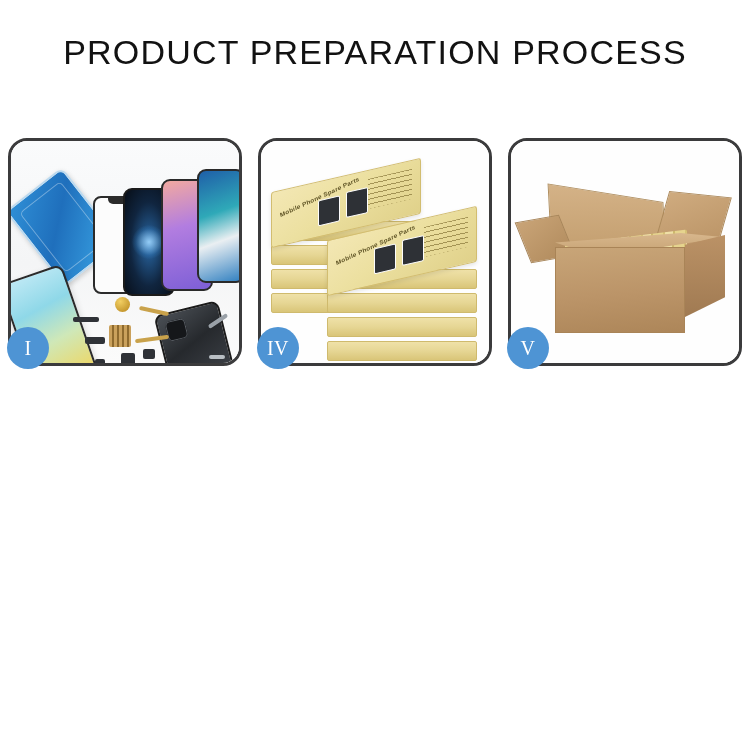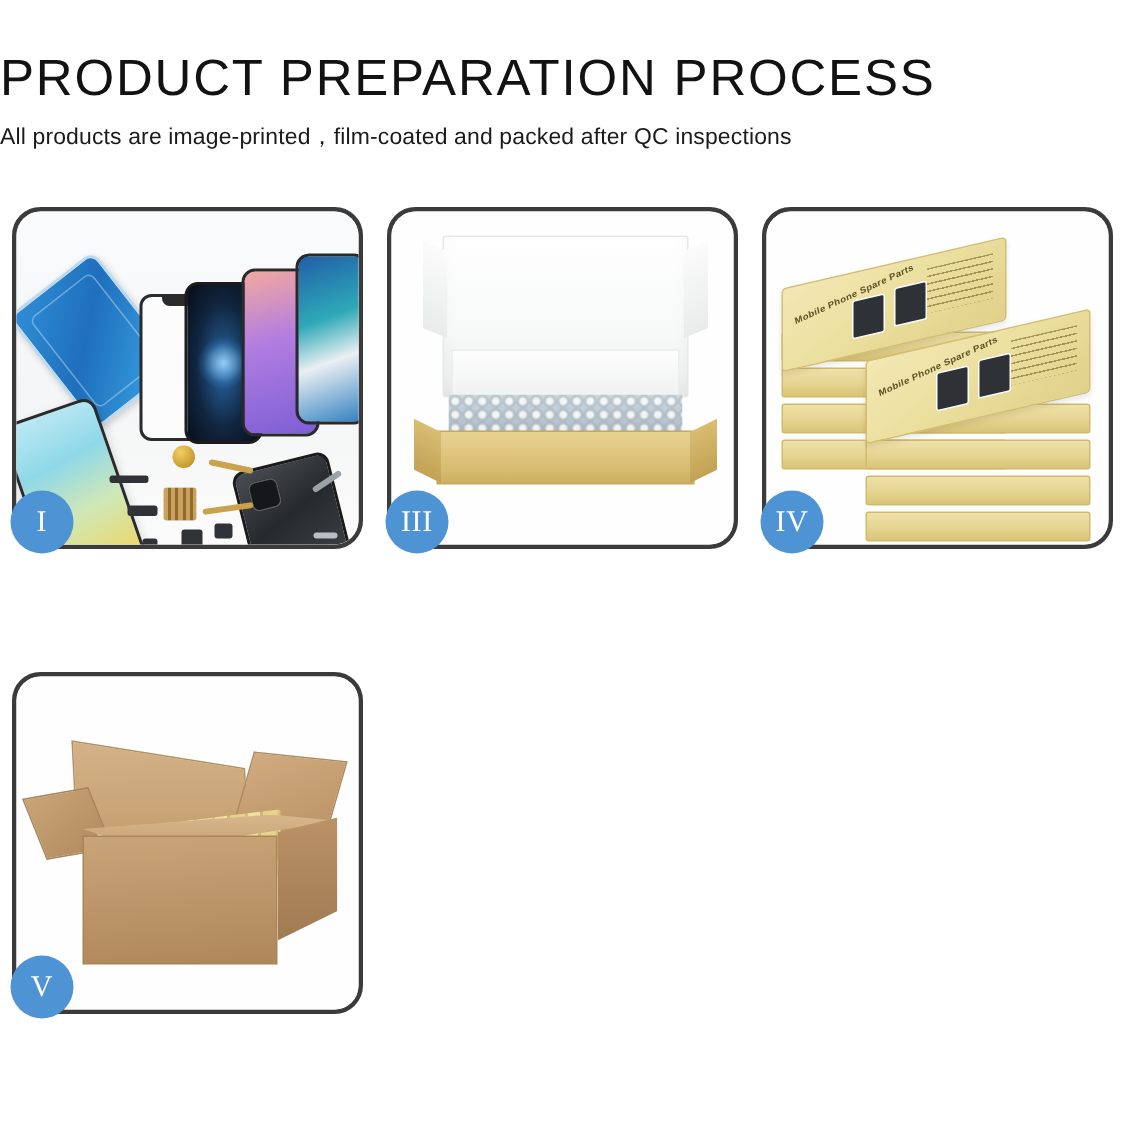--- a/index.html
+++ b/index.html
@@ -5,21 +5,21 @@
   * { margin:0; padding:0; box-sizing:border-box; }
   html,body{
     width:750px; height:750px;
     background:#ffffff;
     font-family:"Liberation Sans", sans-serif;
     overflow:hidden;
   }
   .page{ position:relative; width:750px; height:750px; background:#fff; }
 
   
-  .header{ text-align:left; padding-top:34px; }
+  .header{ text-align:center; padding-top:34px; }
   .title{
     font-family:"Liberation Sans", sans-serif;
     font-size:34px; font-weight:400; letter-spacing:1.2px;
     color:#121212; line-height:1.06; white-space:nowrap;
   }
   .subtitle{
     margin-top:11px; font-size:15.3px; font-weight:400;
     color:#1b1b1b; letter-spacing:.1px; white-space:nowrap;
   }
 
@@ -237,21 +237,20 @@
   }
   .c6-tab{ position:absolute; width:16px; height:18px; background:rgba(120,92,58,.30); border-radius:1px; }
 </style>
 </head>
 <body>
 
 <div class="page">
 
   <div class="header">
     <div class="title">PRODUCT PREPARATION PROCESS</div>
-    <div class="subtitle">All products are image-printed，film-coated and packed after QC inspections</div>
   </div>
 
   <div class="grid">
 
     <div class="panel">
       <div class="panel-inner p1">
         <div class="phone ph-a"></div>
         <div class="phone ph-b"></div>
         <div class="phone ph-c"></div>
         <div class="phone ph-d"></div>
@@ -267,29 +266,20 @@
         <div class="part" style="left:84px;top:218px;width:10px;height:14px"></div>
         <div class="flex-c" style="left:128px;top:168px;width:30px;transform:rotate(12deg)"></div>
         <div class="flex-c" style="left:124px;top:196px;width:34px;transform:rotate(-8deg)"></div>
         <div class="part" style="left:196px;top:178px;width:22px;height:4px;transform:rotate(-34deg);background:#9aa1a8"></div>
         <div class="part" style="left:198px;top:214px;width:16px;height:4px;background:#b9bfc4"></div>
       </div>
       <div class="badge">I</div>
     </div>
 
 
-    <div class="panel">
-      <div class="panel-inner p3">
-        <div class="b3-lid"></div>
-        <div class="b3-foam"></div>
-        <div class="b3-fill"></div>
-        <div class="b3-base"></div>
-      </div>
-      <div class="badge">III</div>
-    </div>
 
     <div class="panel">
       <div class="panel-inner p4">
         <div class="stack">
 
           <div class="ybox" style="left:4px;top:62px"></div>
           <div class="ybox" style="left:4px;top:86px"></div>
           <div class="ybox" style="left:4px;top:110px"></div>
           <div class="ybox" style="left:4px;top:134px"></div>
 

